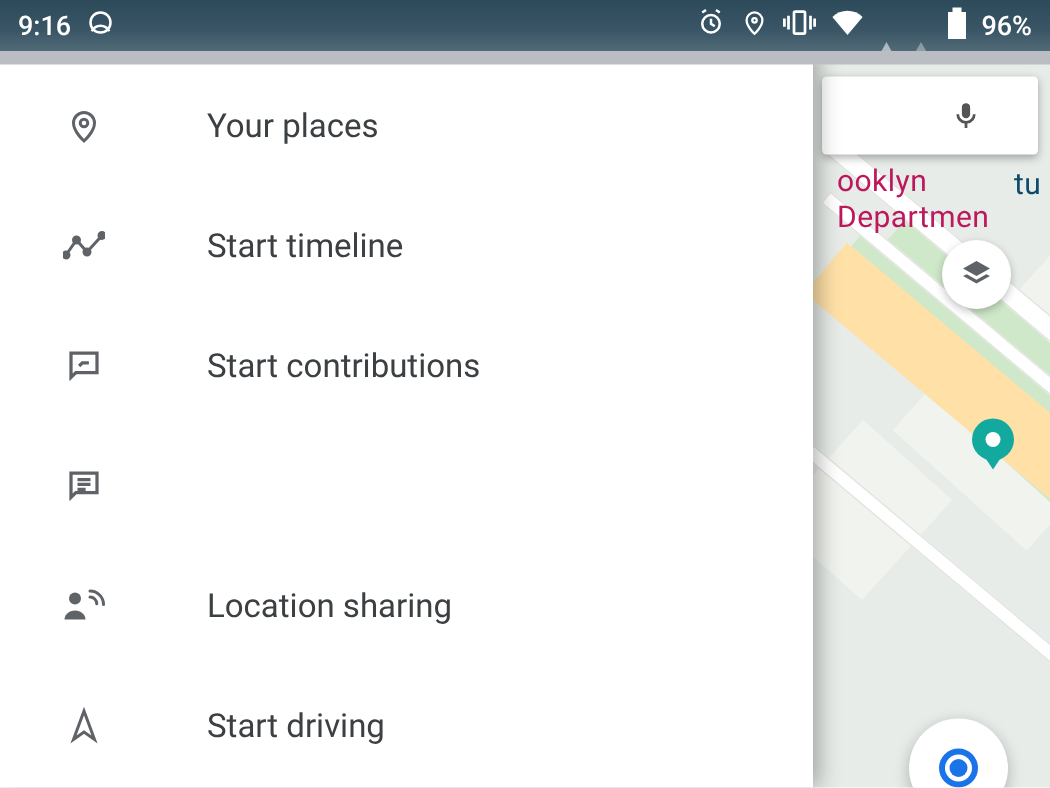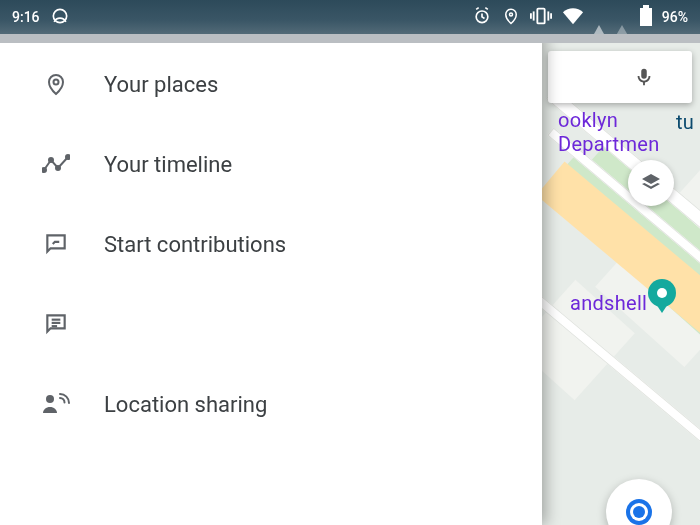--- a/index.html
+++ b/index.html
@@ -22,21 +22,21 @@
   .map-road.b { width:260px; height:44px; top:240px; left:520px; transform:rotate(40deg); background:#ffe1a8; border:none; }
   .map-road.c { width:260px; height:10px; top:210px; left:520px; transform:rotate(40deg); }
   .map-road.d { width:280px; height:10px; top:380px; left:500px; transform:rotate(40deg); }
   .map-road.e { width:60px; height:280px; top:120px; left:660px; transform:rotate(-48deg); background:#cfe8c9; border:none; }
   .map-road.f { width:52px; height:260px; top:130px; left:630px; transform:rotate(-48deg); background:#cfe8c9; border:none; }
   .map-block { position:absolute; background:#f1f3ef; }
   .map-block.x { top:300px; left:530px; width:90px; height:80px; transform:rotate(-48deg); }
   .map-block.y { top:200px; left:610px; width:180px; height:120px; transform:rotate(-48deg); background:#f1f3ef; }
 
   .map-label {
-    position:absolute; color:#6d28d9; font-size:20px; letter-spacing:0.3px;
+    position:absolute; color:#be185d; font-size:20px; letter-spacing:0.3px;
   }
   .map-label.l1 { top:108px; left:558px; }
   .map-label.l2 { top:291px; left:570px; }
   .map-label.l3 { top:110px; left:676px; }
 
   .map-pin {
     position:absolute; top:279px; left:648px;
     width:28px; height:28px; border-radius:50%; background:#14a99e;
     display:flex; align-items:center; justify-content:center;
   }
@@ -69,31 +69,31 @@
   }
 
   
   .drawer {
     position:absolute; top:34px; left:0; width:542px; height:calc(100% - 34px);
     background:#fff; box-shadow:4px 0 14px rgba(0,0,0,.3);
     padding-top:10px;
   }
   .menu-item {
     display:flex; align-items:center; height:80px;
-    padding-left:42px; gap:34px; cursor:pointer;
+    padding-left:42px; gap:68px; cursor:pointer;
   }
   .menu-item .lbl { font-size:22px; color:#3c4043; }
   .mi-icon { width:28px; height:28px; display:flex; align-items:center; justify-content:center; color:#5f6368; flex:0 0 28px; }
 
   
   .status-bar {
     position:absolute; top:0; left:0; right:0; height:34px;
     background: linear-gradient(180deg,#2d4a5a 0%, #3a5666 60%, #526a77 100%);
     color:#fff; display:flex; align-items:center; justify-content:space-between;
-    padding:0 12px; font-size:14px; font-weight:500;
+    padding:0 12px; font-size:18px; font-weight:500;
   }
   .status-bar::after{
     content:""; position:absolute; left:0; right:0; bottom:-9px; height:9px;
     background:#babec2;
   }
   .sb-left{display:flex; align-items:center; gap:10px;}
   .sb-right{display:flex; align-items:center; gap:10px;}
   .tri { width:0;height:0; border-left:8px solid transparent; border-right:8px solid transparent; border-bottom:14px solid #fff; }
   .tri.small { border-left-width:5px;border-right-width:5px;border-bottom-width:9px; opacity:.55; }
   .batt { width:12px;height:18px; background:#fff; position:relative; }
@@ -107,21 +107,20 @@
   <div class="map-block y"></div>
   <div class="map-road e"></div>
   <div class="map-road f"></div>
   <div class="map-road b"></div>
   <div class="map-road a"></div>
   <div class="map-road c"></div>
   <div class="map-road d"></div>
 
   <div class="map-label l1">ooklyn Departmen</div>
   <div class="map-label l3" style="color:#0c4a6e">tu</div>
-  <div class="map-label l2">andshell</div>
   <div class="map-pin">
       <div class="map-pin-inner"></div>
     </div>
 </div>
 
 <div class="search-stub">
   <span class="mi-icon">
     <svg width="22" height="26" viewBox="0 0 24 24" fill="#555">
         <path d="M12 14a3 3 0 0 0 3-3V6a3 3 0 0 0-6 0v5a3 3 0 0 0 3 3zm5-3a5 5 0 0 1-10 0H5a7 7 0 0 0 6 6.9V21h2v-3.1A7 7 0 0 0 19 11h-2z"></path>
       </svg>
@@ -152,21 +151,21 @@
   <div class="menu-item">
     <span class="mi-icon">
       <svg width="28" height="20" viewBox="0 0 28 20" fill="none" stroke="#5f6368" stroke-width="2">
           <polyline points="2,16 9,6 16,14 26,3"></polyline>
           <circle cx="2" cy="16" r="2" fill="#5f6368"></circle>
           <circle cx="9" cy="6" r="2" fill="#5f6368"></circle>
           <circle cx="16" cy="14" r="2" fill="#5f6368"></circle>
           <circle cx="26" cy="3" r="2" fill="#5f6368"></circle>
         </svg>
     </span>
-    <span class="lbl">Your timeline</span>
+    <span class="lbl">Start timeline</span>
   </div>
 
   <div class="menu-item">
     <span class="mi-icon">
       <svg width="26" height="26" viewBox="0 0 24 24" fill="none" stroke="#5f6368" stroke-width="2">
           <path d="M4 4h16v12H7l-3 3V4z"></path>
           <path d="M9 12l2-2 4 0"></path>
         </svg>
     </span>
     <span class="lbl">Start contributions</span>
@@ -187,20 +186,28 @@
     <span class="mi-icon">
       <svg width="28" height="24" viewBox="0 0 28 24" fill="#5f6368">
           <circle cx="8" cy="7" r="4"></circle>
           <path d="M1 21c0-3.3 3.1-6 7-6s7 2.7 7 6H1z"></path>
           <path fill="none" stroke="#5f6368" stroke-width="2" d="M18 6c2.5 0 4.5 2 4.5 4.5M18 2c5 0 9 4 9 9" stroke-linecap="round"></path>
         </svg>
     </span>
     <span class="lbl">Location sharing</span>
   </div>
 
+  <div class="menu-item">
+    <span class="mi-icon">
+      <svg width="24" height="26" viewBox="0 0 24 24" fill="none" stroke="#5f6368" stroke-width="2">
+          <path d="M12 2l7 19-7-5-7 5 7-19z"></path>
+        </svg>
+    </span>
+    <span class="lbl">Start driving</span>
+  </div>
 </div>
 
 <div class="status-bar">
   <div class="sb-left">
     <span>9:16</span>
     <span>
       <svg width="20" height="20" viewBox="0 0 24 24" fill="none" stroke="#fff" stroke-width="2">
           <circle cx="12" cy="12" r="8"></circle>
           <path d="M5 19c3-6 11-6 14 0"></path>
         </svg>

